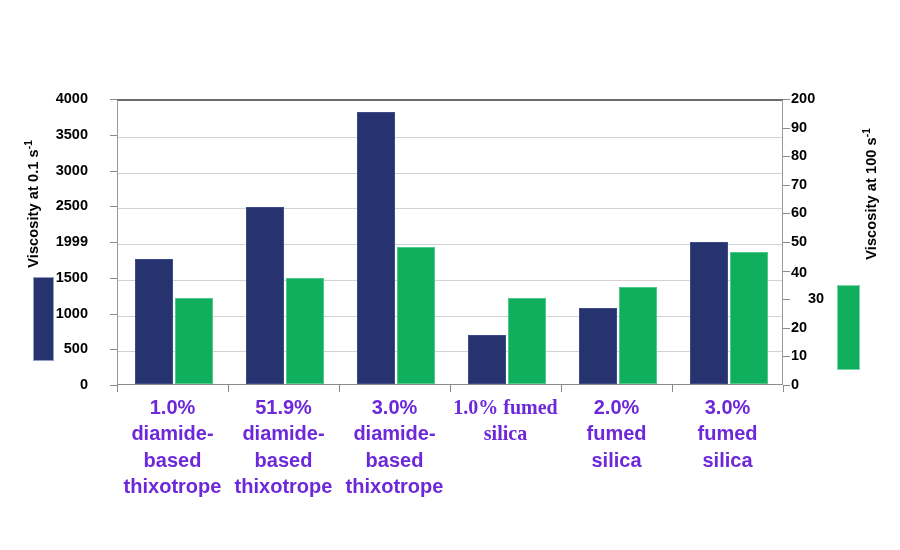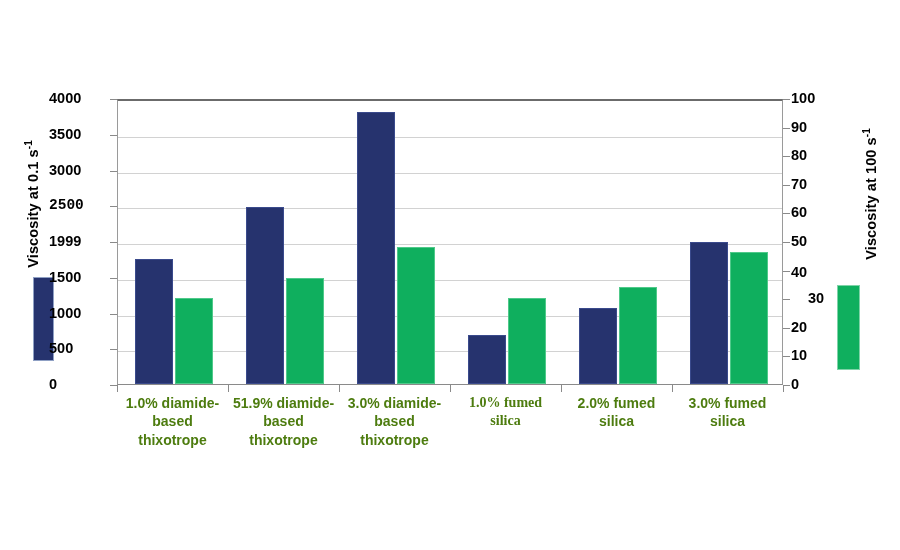--- a/index.html
+++ b/index.html
@@ -75,21 +75,21 @@
   }
 
   
   .ytick {
     position: absolute;
     font-size: 14.5px;
     font-weight: bold;
     color: #000000;
     line-height: 1;
   }
-  .ytick-left  { right: 791px; text-align: left; width: 60px; }
+  .ytick-left  { right: 812px; text-align: right; width: 60px; }
   .ytick-right { left: 791px;  text-align: left;  width: 50px; }
   .tickmark {
     position: absolute;
     width: 7px; height: 1px;
     background: #8a8a8a;
   }
   .tickmark-left  { left: 110px; }
   .tickmark-right { left: 783px; }
 
   
@@ -97,23 +97,23 @@
     position: absolute;
     bottom: 0;
   }
   .bar.navy  { background: #26336E; border: 1px solid #3a4a8c; }
   .bar.green { background: #0FAF5E; border: 1px solid #4fc98a; }
 
   
   .cat-label {
     position: absolute;
     top: 394px;
-    font-size: 14px;
+    font-size: 20px;
     font-weight: bold;
-    color: #4d7c0f;
+    color: #6d28d9;
     text-align: center;
     line-height: 1.32;
     white-space: pre-line;
   }
   .cat-tick {
     position: absolute;
     width: 1px; height: 7px;
     background: #8a8a8a;
     top: 385px;
   }
@@ -130,33 +130,33 @@
   <div id="legend-swatch-left" class="legend-swatch"></div>
   <div id="legend-swatch-right" class="legend-swatch"></div>
 
   <div id="tick-layer">
       <div class="ytick ytick-left" style="top: 91px;">4000</div>
       <div class="tickmark tickmark-left" style="top: 99px;"></div>
       <div class="ytick ytick-left" style="top: 126.75px;">3500</div>
       <div class="tickmark tickmark-left" style="top: 134.75px;"></div>
       <div class="ytick ytick-left" style="top: 162.5px;">3000</div>
       <div class="tickmark tickmark-left" style="top: 170.5px;"></div>
-      <div class="ytick ytick-left" style="top: 198.25px; font-family: Liberation Mono, monospace;">2500</div>
+      <div class="ytick ytick-left" style="top: 198.25px;">2500</div>
       <div class="tickmark tickmark-left" style="top: 206.25px;"></div>
       <div class="ytick ytick-left" style="top: 234px;">1999</div>
       <div class="tickmark tickmark-left" style="top: 242px;"></div>
       <div class="ytick ytick-left" style="top: 269.75px;">1500</div>
       <div class="tickmark tickmark-left" style="top: 277.75px;"></div>
       <div class="ytick ytick-left" style="top: 305.5px;">1000</div>
       <div class="tickmark tickmark-left" style="top: 313.5px;"></div>
       <div class="ytick ytick-left" style="top: 341.25px;">500</div>
       <div class="tickmark tickmark-left" style="top: 349.25px;"></div>
       <div class="ytick ytick-left" style="top: 377px;">0</div>
       <div class="tickmark tickmark-left" style="top: 385px;"></div>
-      <div class="ytick ytick-right" style="top: 91px;">100</div>
+      <div class="ytick ytick-right" style="top: 91px;">200</div>
       <div class="tickmark tickmark-right" style="top: 99px;"></div>
       <div class="ytick ytick-right" style="top: 119.6px;">90</div>
       <div class="tickmark tickmark-right" style="top: 127.6px;"></div>
       <div class="ytick ytick-right" style="top: 148.2px;">80</div>
       <div class="tickmark tickmark-right" style="top: 156.2px;"></div>
       <div class="ytick ytick-right" style="top: 176.8px;">70</div>
       <div class="tickmark tickmark-right" style="top: 184.8px;"></div>
       <div class="ytick ytick-right" style="top: 205.4px;">60</div>
       <div class="tickmark tickmark-right" style="top: 213.4px;"></div>
       <div class="ytick ytick-right" style="top: 234px;">50</div>

